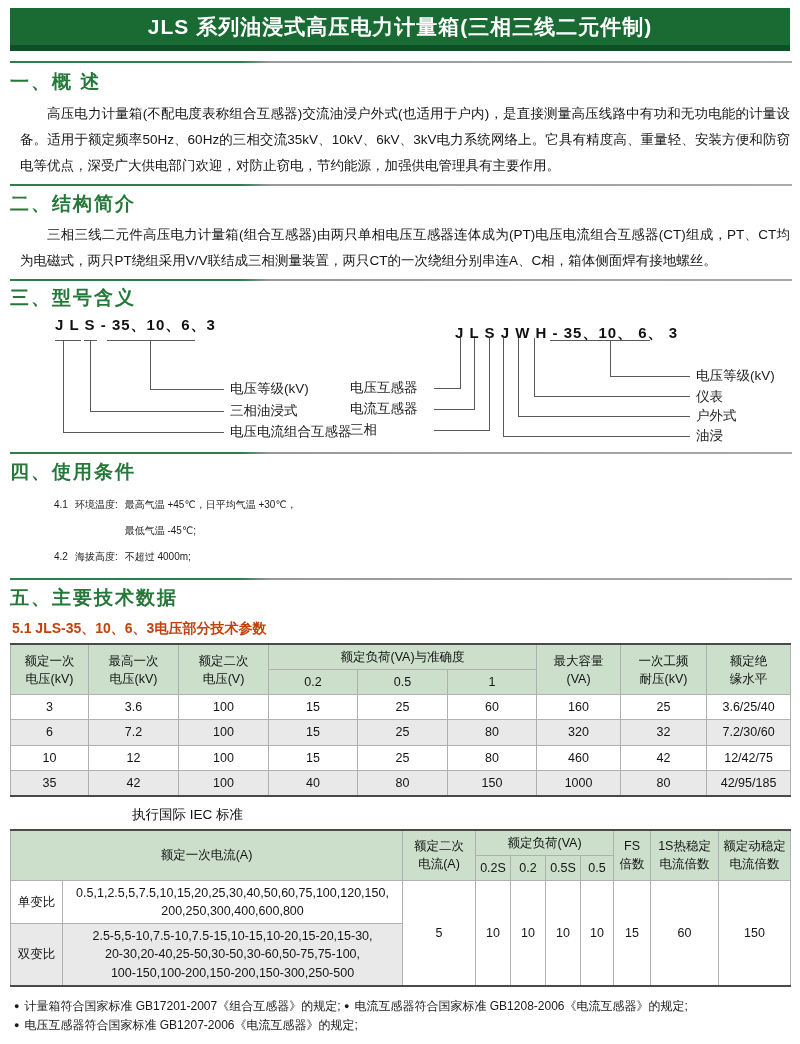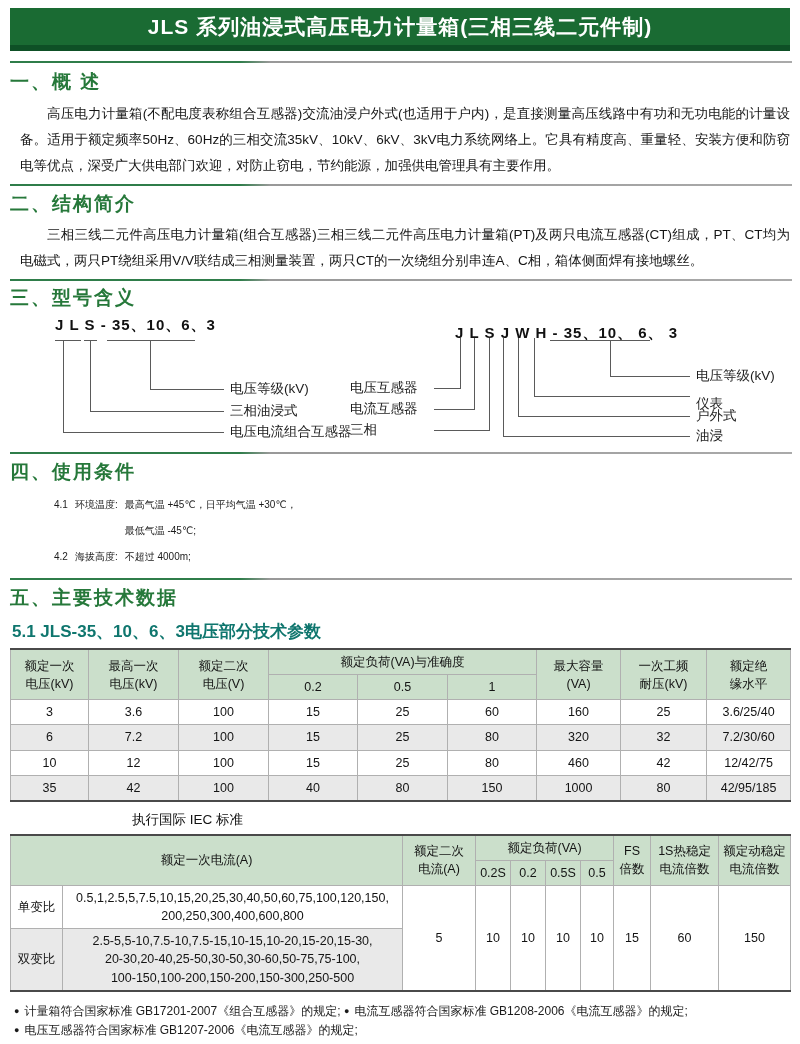--- a/index.html
+++ b/index.html
@@ -39,21 +39,21 @@
   
   .conditions{display:flex;margin:8px 10px 0 54px;font-size:10px;align-items:center;}
   .cond-col.left{width:358px;flex:none;}
   .cond-col.right{flex:1;}
   .cond-item{display:flex;line-height:26px;}
   .cno{flex:none;margin-right:7px;}
   .clbl{flex:none;margin-right:7px;white-space:nowrap;}
   .cval{white-space:pre-line;}
   
   .subtitle-row{display:flex;align-items:baseline;margin:10px 10px 0 12px;}
-  .subtitle{font-size:17px;font-weight:bold;color:#0f766e;}
+  .subtitle{font-size:14px;font-weight:bold;color:#c2410c;}
   .iec{font-size:13.5px;margin-left:120px;color:#111;}
   table{border-collapse:collapse;margin:5px 10px 0 10px;width:780px;table-layout:fixed;
         font-size:12.5px;color:#141414;}
   th,td{border:1px solid #b0b0b0;text-align:center;vertical-align:middle;
         padding:3px 2px;line-height:1.45;}
   table{border-top:2px solid #4a4a4a;border-bottom:2px solid #4a4a4a;}
   thead th{background:#cbdfcb;font-weight:normal;white-space:pre-line;}
   .row-alt td{background:#e9e9e9;}
   .currents{white-space:pre-line;}
   td.white{background:#ffffff;}
@@ -68,21 +68,21 @@
 <body>
 
 <div class="banner">JLS 系列油浸式高压电力计量箱(三相三线二元件制)</div>
 
 <div class="divider"></div>
 <div class="sec-heading">一、概 述</div>
 <div class="para">高压电力计量箱(不配电度表称组合互感器)交流油浸户外式(也适用于户内)，是直接测量高压线路中有功和无功电能的计量设备。适用于额定频率50Hz、60Hz的三相交流35kV、10kV、6kV、3kV电力系统网络上。它具有精度高、重量轻、安装方便和防窃电等优点，深受广大供电部门欢迎，对防止窃电，节约能源，加强供电管理具有主要作用。</div>
 
 <div class="divider" style="margin-top:5px"></div>
 <div class="sec-heading" style="margin-top:6px">二、结构简介</div>
-<div class="para" style="margin-top:6px">三相三线二元件高压电力计量箱(组合互感器)三相三线二元件高压电力计量箱(PT)及两只电流互感器(CT)组成，PT、CT均为电磁式，两只PT绕组采用V/V联结成三相测量装置，两只CT的一次绕组分别串连A、C相，箱体侧面焊有接地螺丝。</div>
+<div class="para" style="margin-top:6px">三相三线二元件高压电力计量箱(组合互感器)由两只单相电压互感器连体成为(PT)电压电流组合互感器(CT)组成，PT、CT均为电磁式，两只PT绕组采用V/V联结成三相测量装置，两只CT的一次绕组分别串连A、C相，箱体侧面焊有接地螺丝。</div>
 
 <div class="divider" style="margin-top:5px"></div>
 <div class="sec-heading" style="margin-top:5px">三、型号含义</div>
 
 <div class="diagram">
 
   <div class="dg-code" style="left:45px;top:6px">J L S - 35、10、6、3</div>
   <div class="hline" style="left:45px;top:30px;width:26px"></div>
   <div class="hline" style="left:74px;top:30px;width:13px"></div>
   <div class="hline" style="left:97px;top:30px;width:88px"></div>
@@ -118,21 +118,21 @@
 
   <div class="vline" style="left:600px;top:30px;height:36px"></div>
   <div class="hline" style="left:600px;top:66px;width:80px"></div>
   <div class="vline" style="left:524px;top:38px;height:48px"></div>
   <div class="hline" style="left:524px;top:86px;width:156px"></div>
   <div class="vline" style="left:508px;top:38px;height:68px"></div>
   <div class="hline" style="left:508px;top:106px;width:172px"></div>
   <div class="vline" style="left:493px;top:38px;height:88px"></div>
   <div class="hline" style="left:493px;top:126px;width:187px"></div>
   <div class="dg-label" style="left:686px;top:58px">电压等级(kV)</div>
-  <div class="dg-label" style="left:686px;top:86px">仪表</div>
+  <div class="dg-label" style="left:686px;top:79px">仪表</div>
   <div class="dg-label" style="left:686px;top:98px">户外式</div>
   <div class="dg-label" style="left:686px;top:118px">油浸</div>
 </div>
 
 <div class="divider" style="margin-top:2px"></div>
 <div class="sec-heading" style="margin-top:6px">四、使用条件</div>
 <div class="conditions">
   <div class="cond-col left">
     <div class="cond-item">
       <span class="cno">4.1</span>

